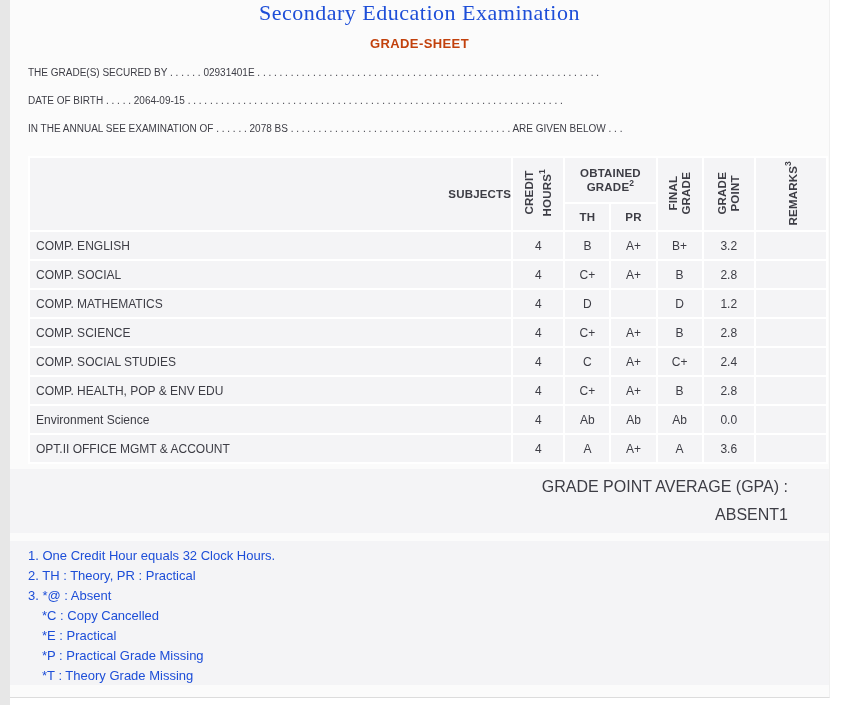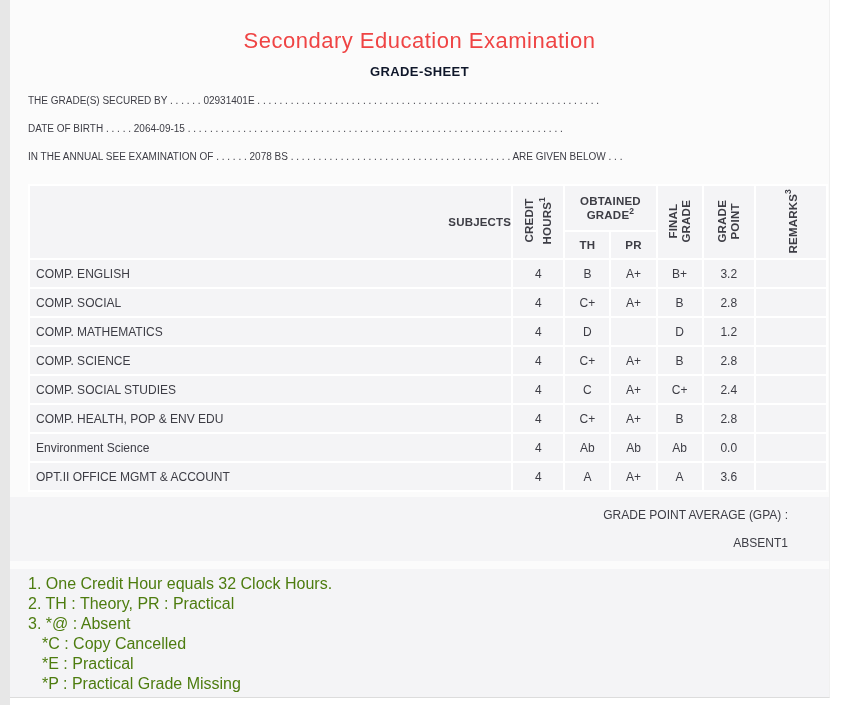--- a/index.html
+++ b/index.html
@@ -15,28 +15,29 @@
     background: #e7e7e7;
   }
   .card {
     position: absolute; left: 10px; top: 0; width: 820px; height: 698px;
     background: #fbfbfb;
     border-right: 1px solid #f0f0f0;
     border-bottom: 1px solid #dcdcdc;
     overflow: hidden;
   }
   .title {
-    margin-top: 28px; height: 26px; line-height: 26px;
+    margin-top: 0; height: 26px; line-height: 26px;
     text-align: center; font-size: 22px; letter-spacing: 0.5px;
-    color: #ef4444;
+    color: #1d4ed8;
+    font-family: Liberation Serif, serif;
   }
   .subtitle {
     margin-top: 10px; height: 16px; line-height: 16px;
     text-align: center; font-size: 13px; font-weight: bold;
-    letter-spacing: 0.4px; color: #0f172a;
+    letter-spacing: 0.4px; color: #c2410c;
   }
   .info-line {
     margin: 14px 60px 0 18px; height: 14px; line-height: 14px;
     font-size: 10px; color: #3d3d45;
     white-space: nowrap; overflow: hidden;
   }
   table.grade-table {
     margin: 20px 0 0 18px; width: 800px;
     border-collapse: separate; border-spacing: 2px;
     background: #ffffff;
@@ -61,28 +62,28 @@
     writing-mode: vertical-rl; transform: rotate(180deg);
     display: inline-block; line-height: 13px; white-space: nowrap;
   }
   .vline { display: block; }
   sup { font-size: 8.5px; }
   .grade-table td { height: 27px; text-align: center; }
   td.subject-cell { text-align: left; padding-left: 6px; }
   .gpa-block {
     margin-top: 5px; width: 820px; height: 64px;
     background: #f4f4f6; text-align: right;
-    padding: 11px 42px 0 0; color: #3d3d45; font-size: 12px;
+    padding: 11px 42px 0 0; color: #3d3d45; font-size: 16px;
   }
   .gpa-label { height: 14px; line-height: 14px; }
   .gpa-value { margin-top: 14px; height: 14px; line-height: 14px; }
   .footnotes {
     margin-top: 8px; width: 820px; height: 144px;
     background: #f4f4f6; padding: 5px 0 0 18px;
-    color: #4d7c0f; font-size: 16px;
+    color: #1d4ed8; font-size: 13px;
   }
   .footnote-line { height: 20px; line-height: 20px; white-space: nowrap; }
   .footnote-line.indent { padding-left: 14px; }
 </style>
 </head>
 <body>
 
 <div class="page">
   <div class="left-strip"></div>
   <div class="card">

